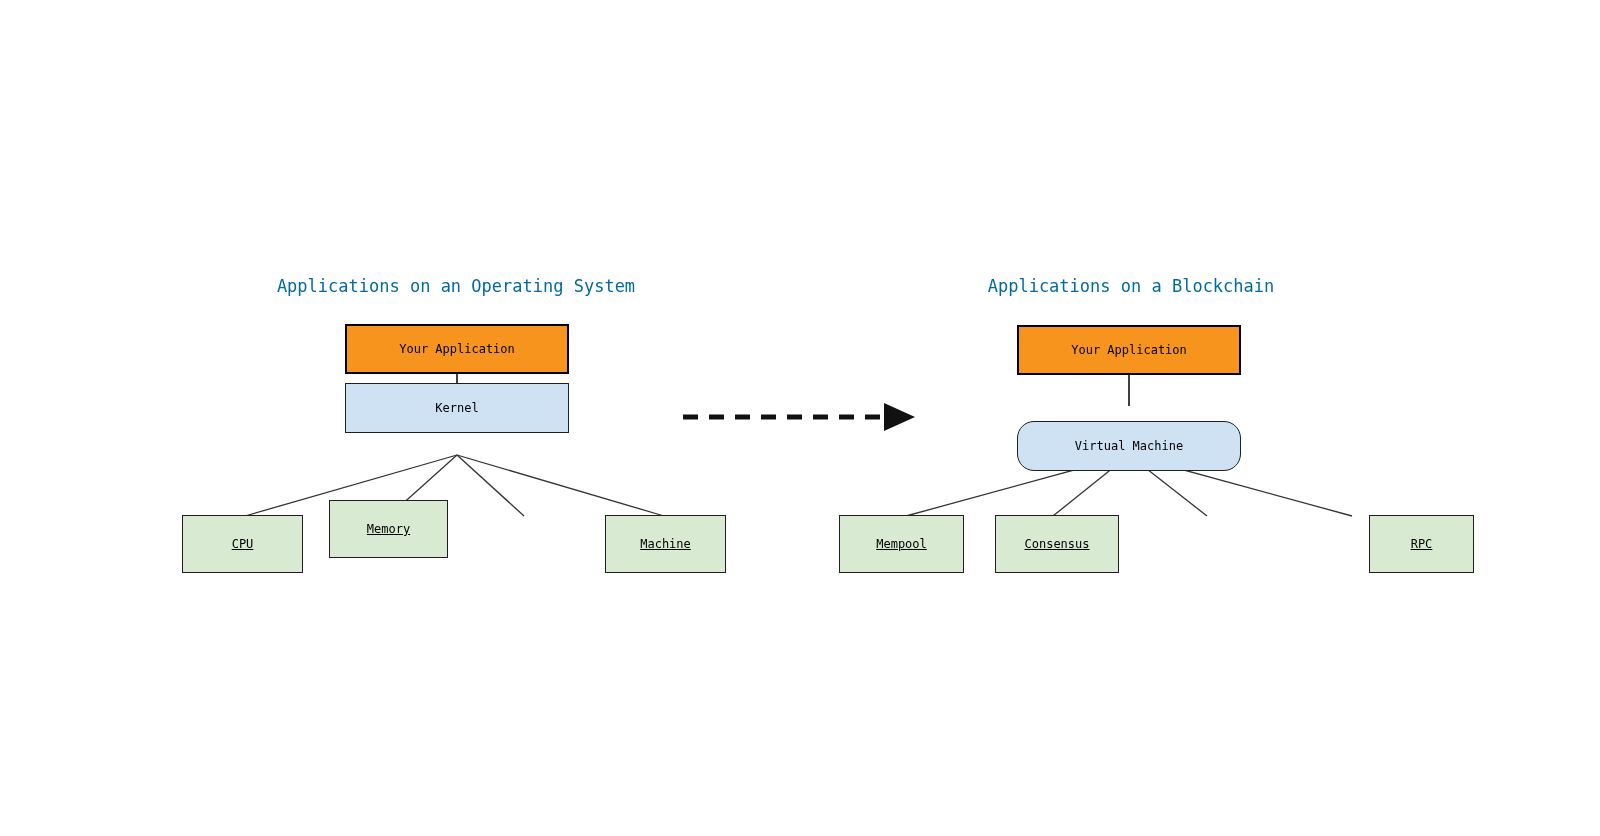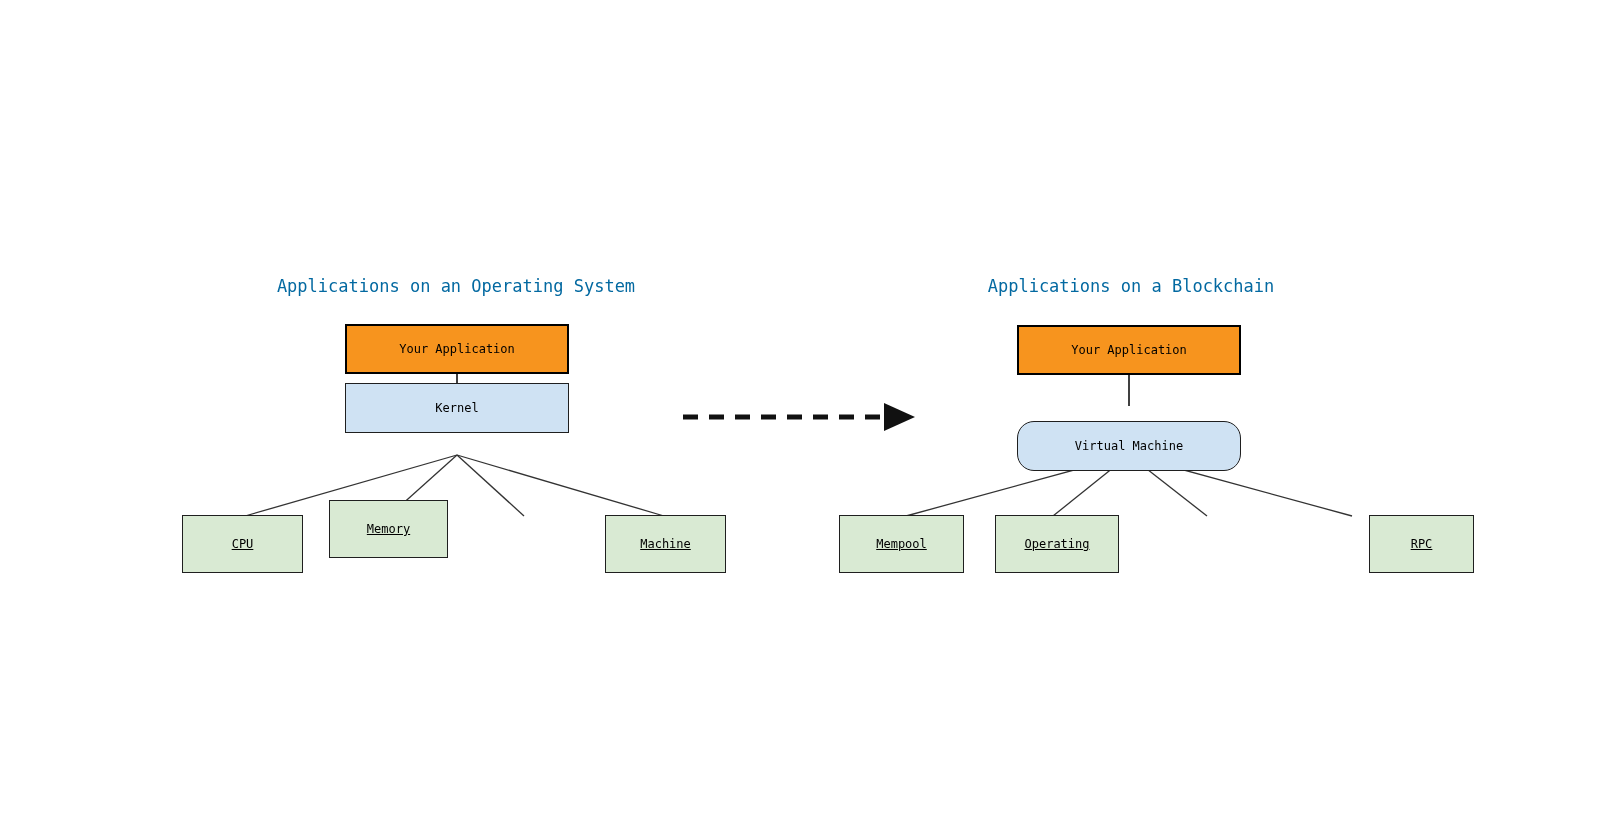--- a/index.html
+++ b/index.html
@@ -131,19 +131,19 @@
   </div>
 
   <div class="box mid-box" style="left:1017px; top:421px;border-radius:17px;">
     <span>Virtual Machine</span>
   </div>
 
   <div class="box comp-box" style="left:839px; top:515px; width:125px;">
     <span>Mempool</span>
   </div>
   <div class="box comp-box" style="left:995px; top:515px; width:124px;">
-    <span>Operating</span>
+    <span>Consensus</span>
   </div>
   <div class="box comp-box" style="left:1369px; top:515px; width:105px;">
     <span>RPC</span>
   </div>
 
 </div>
 
 </body></html>

